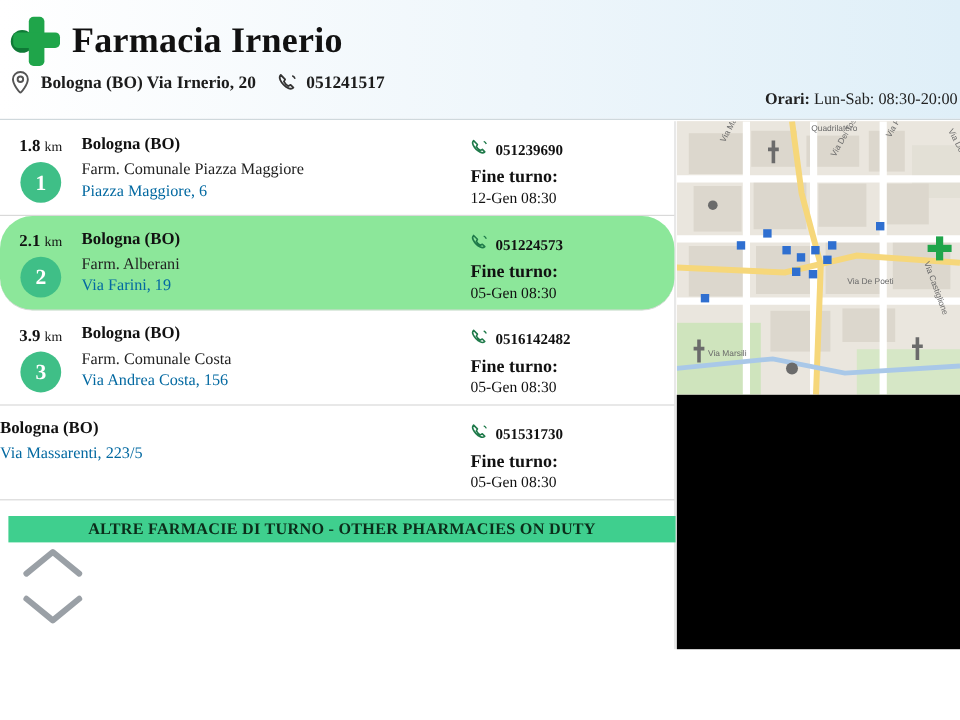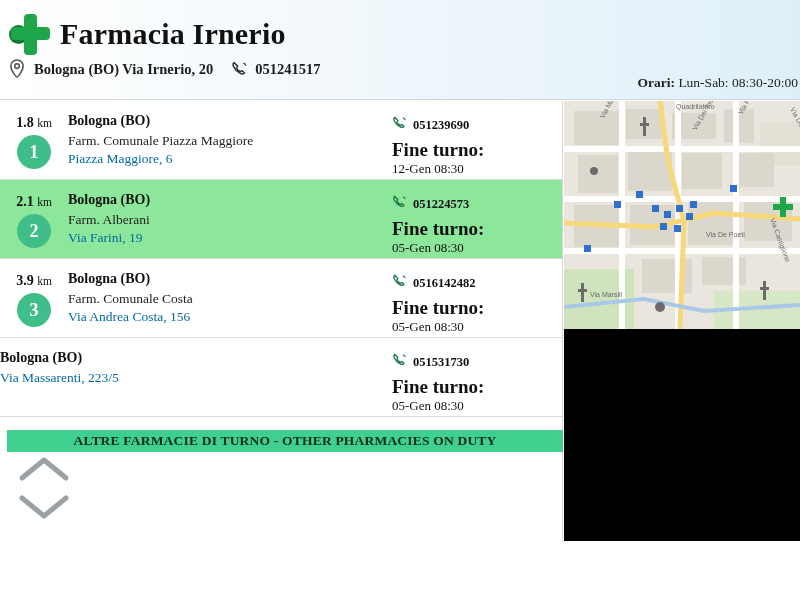--- a/index.html
+++ b/index.html
@@ -72,21 +72,21 @@
     background: #fff;
     border-right: 1px solid #d9d9d9;
   }
   .row {
     position: relative;
     display: flex;
     height: 79px;
     border-bottom: 1px solid #d9d9d9;
     padding: 6px 0 0 0;
   }
-  .row.highlight { background: #8ce79a; }
+  .row.highlight { background: #8ce79a; border-radius: 27px; }
   .row .col-dist {
     width: 68px; flex: 0 0 68px;
     text-align: center;
     padding-top: 8px;
   }
   .dist-text { font-size: 14px; font-weight: bold; color: #111; }
   .dist-text .unit { font-size: 11.5px; font-weight: normal; }
   .badge {
     margin: 4px auto 0 auto;
     width: 34px; height: 34px; border-radius: 50%;
@@ -99,21 +99,21 @@
   .col-info { flex: 1 1 auto; padding-top: 6px; }
   .city { font-size: 14px; font-weight: bold; color: #111; margin-bottom: 3px; }
   .pharm { font-size: 13.5px; color: #222; line-height: 1.35; }
   .addr { font-size: 13.5px; color: #0369a1; line-height: 1.35; }
   .col-turno {
     width: 170px; flex: 0 0 170px;
     padding-top: 8px;
   }
   .tel-line { display: flex; align-items: center; margin-bottom: 4px; }
   .tel-num { font-size: 12.5px; font-weight: bold; color: #111; margin-left: 5px; }
-  .fine-label { font-size: 19px; font-weight: bold; color: #111; }
+  .fine-label { font-size: 15px; font-weight: bold; color: #111; }
   .fine-value { font-size: 13px; color: #111; }
 
   
   .banner {
     position: absolute; left: 7px; top: 430px;
     width: 556px; height: 22px;
     background: #3fcf8e;
     color: #0b2d1a;
     font-size: 13.5px; font-weight: bold;
     display: flex; align-items: center; justify-content: center;

